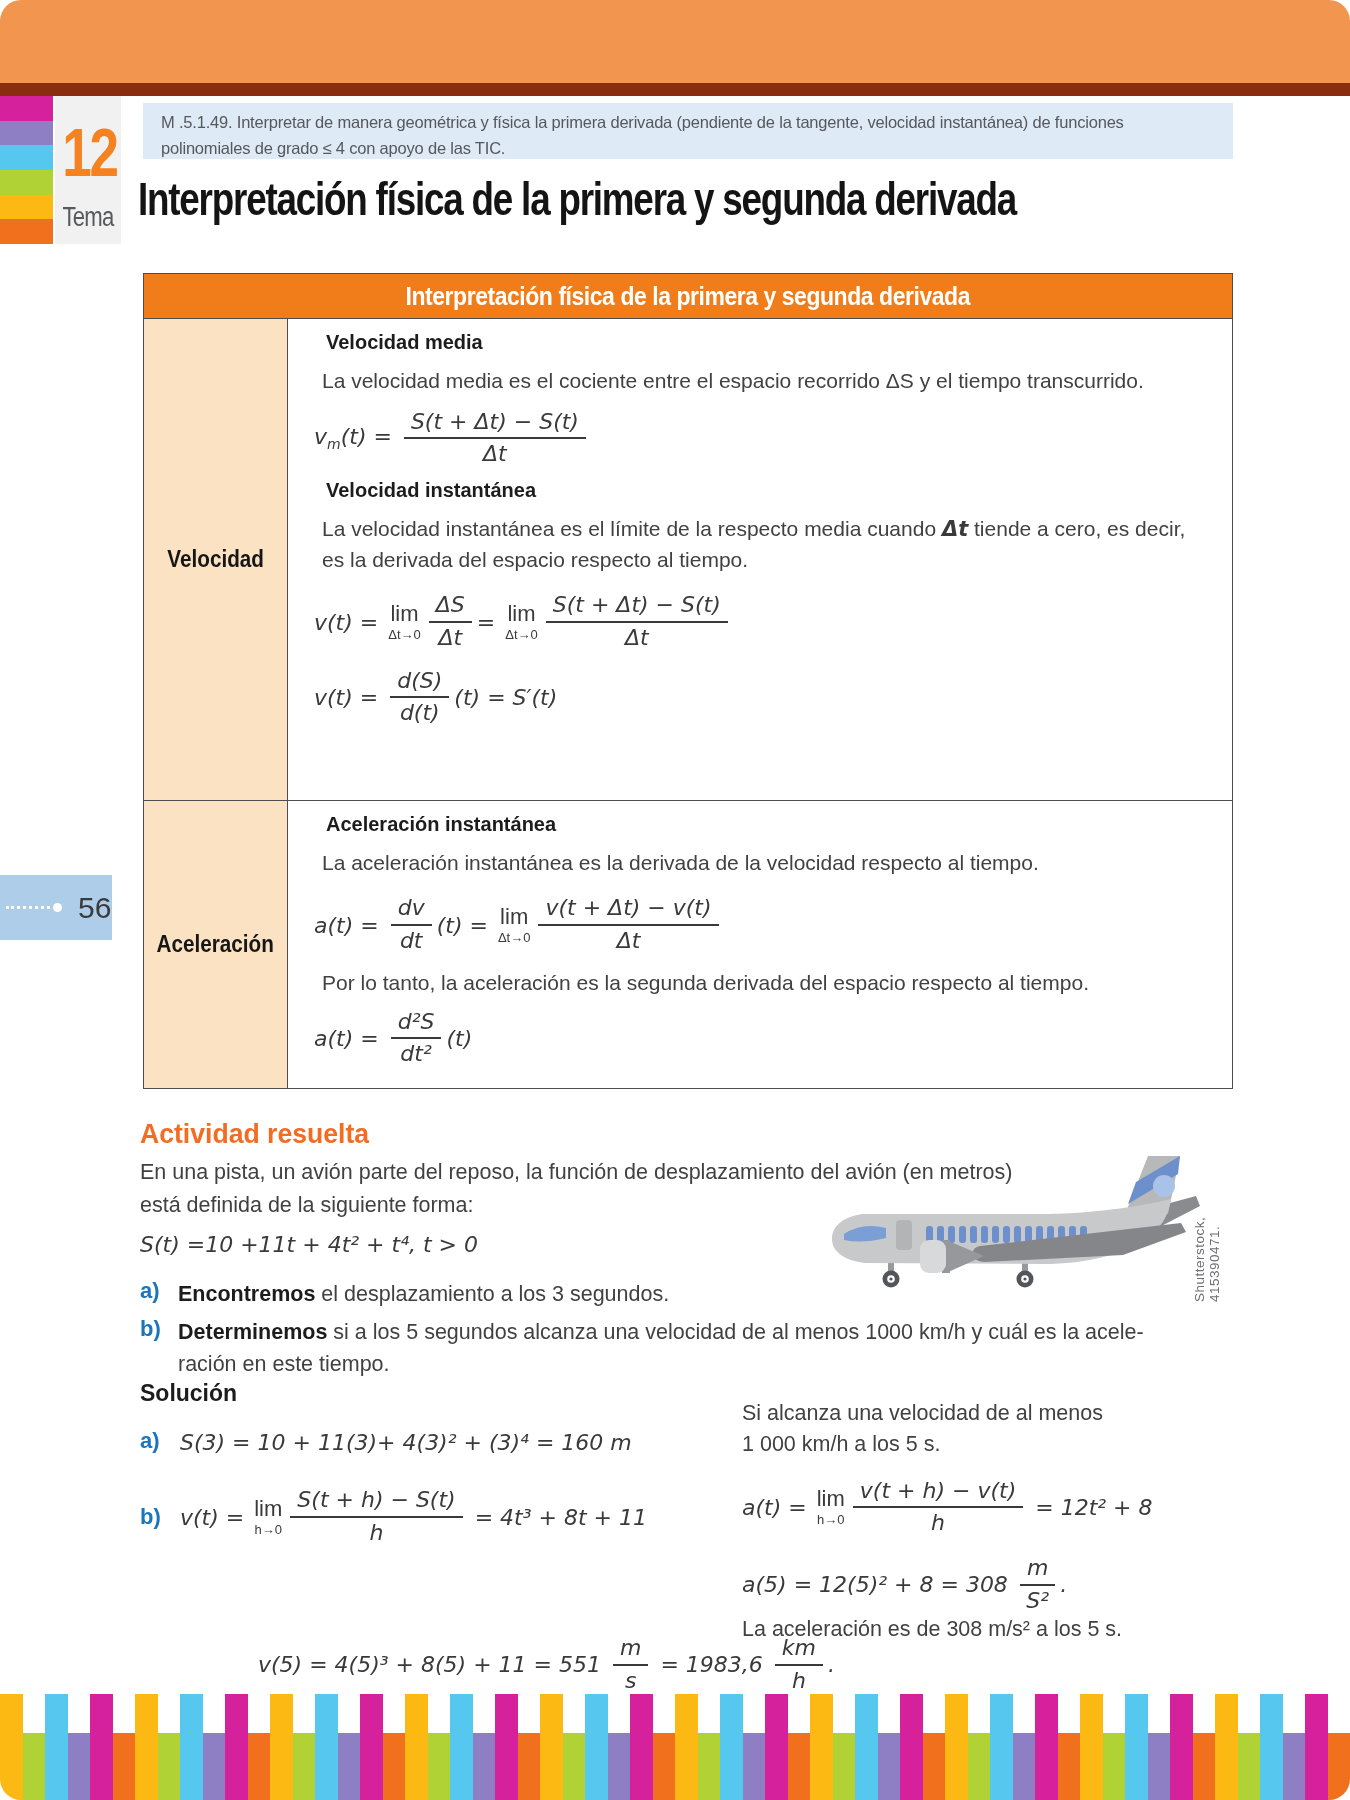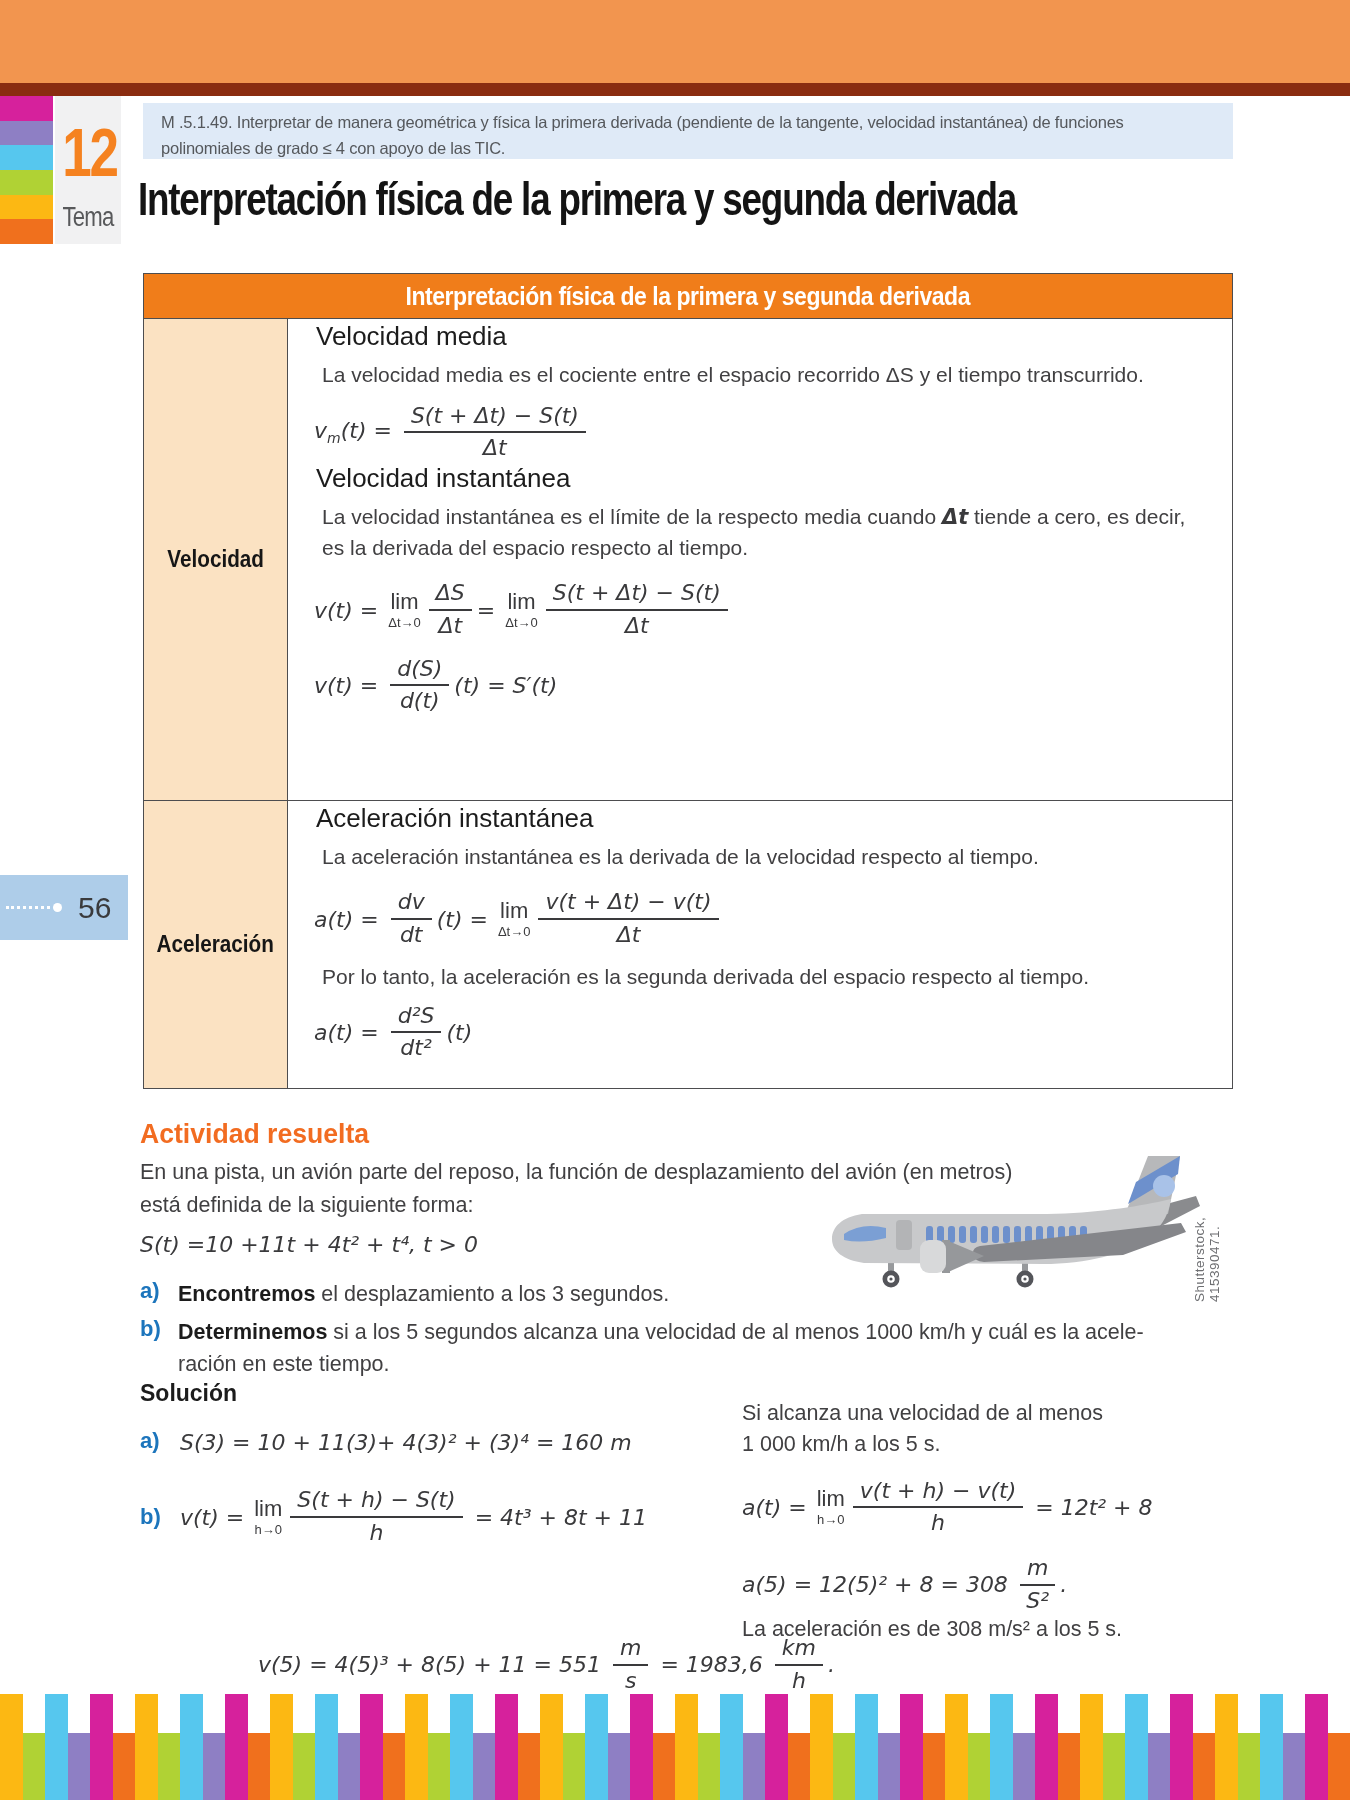--- a/index.html
+++ b/index.html
@@ -1,17 +1,17 @@
 <!DOCTYPE html>
 <html><head>
 <meta charset="utf-8">
 <style>
   html,body { margin:0; padding:0; background:#fff; }
   .page { position:relative; width:1350px; height:1800px; background:#fff; overflow:hidden;
-          font-family:"Liberation Sans",sans-serif; color:#414042; }
+          font-family:"Liberation Sans",sans-serif; color:#414042;border-radius:21px; }
 
   
   .top-band   { position:absolute; left:0; top:0; width:1350px; height:83px; background:#f2954f; }
   .top-stripe { position:absolute; left:0; top:83px; width:1350px; height:13px; background:#8a2c10; }
 
   
   .sidebar-squares { position:absolute; left:0; top:96px; width:53px; height:148px;
                      display:flex; flex-direction:column; }
   .sidebar-squares .sq { flex:1; }
   .tema-box { position:absolute; left:55px; top:96px; width:66px; height:148px; background:#f1f1f2; }
@@ -35,21 +35,21 @@
   .tbl { position:absolute; left:143px; top:273px; width:1090px; box-sizing:border-box;
          border:1.6px solid #4d4d4f; background:#fff; }
   .tbl-head { height:44px; background:#f07d1a; display:flex; align-items:center; justify-content:center; }
   .tbl-head span { color:#fff; font-size:25px; font-weight:bold; transform:scaleX(.92); letter-spacing:-0.5px; }
   .trow { display:flex; border-top:1.6px solid #4d4d4f; box-sizing:border-box; }
   .trow.v { height:482px; } .trow.a { height:288px; }
   .lcell { width:144px; flex:none; background:#fbe2c2; border-right:1.6px solid #4d4d4f;
            display:flex; align-items:center; justify-content:center; box-sizing:border-box; }
   .lcell span { font-weight:bold; font-size:23px; color:#161616; transform:scaleX(.9); }
   .ccell { flex:1; padding:0 26px; overflow:hidden; }
-  .ccell h4 { font-size:26px; font-weight:normal; color:#1c1c1c; margin:2px; }
+  .ccell h4 { font-size:20px; font-weight:bold; color:#1c1c1c; margin:12px; }
   .ccell p  { font-size:21px; margin:8px; line-height:1.42; } .mt8{margin-top:8px;} .mt12{margin-top:12px;}
   .mt14{margin-top:14px;} .mt16{margin-top:16px;} .mt20{margin-top:20px;} .mt22{margin-top:22px;}
 
   
   .math { font-family:"DejaVu Sans",sans-serif; font-style:italic; color:#3a3a3c; }
   .formula { font-size:22px; color:#3a3a3c; }
   .formula > span { vertical-align:middle; }
   .frac { display:inline-flex; flex-direction:column; align-items:center; vertical-align:middle;
           margin:0 5px; line-height:1.12; }
   .frac .fnum { padding:0 7px 3px; border-bottom:2px solid #3a3a3c; }
@@ -81,21 +81,21 @@
   .right-col { position:absolute; left:742px; top:1398px; width:490px; }
   .right-col p { font-size:21.5px; margin:0; line-height:1.45; }
 
   
   .plane { position:absolute; left:828px; top:1150px; }
   .credit { position:absolute; left:1192px; top:1142px; height:160px;
             writing-mode:vertical-rl; transform:rotate(180deg);
             font-size:13.5px; color:#6d6e71; letter-spacing:0.5px; }
 
   
-  .tab { position:absolute; left:0; top:875px; width:128px; height:65px; background:#aecde9;
+  .tab { position:absolute; left:0; top:875px; width:112px; height:65px; background:#aecde9;
          display:flex; align-items:center; }
   .tab .dots { width:44px; border-top:3px dotted #fff; margin-left:6px; }
   .tab .dot  { width:9px; height:9px; border-radius:50%; background:#fff; margin-left:3px; }
   .tab .num  { font-size:30px; color:#3a3a3c; margin-left:16px; }
 
   
   .footer { position:absolute; left:0; top:1694px; width:1350px; height:106px; }
   .footer .bar { position:absolute; width:22.5px; }
   .footer .bar.tall  { top:0; height:106px; }
   .footer .bar.short { top:39px; height:67px; }

